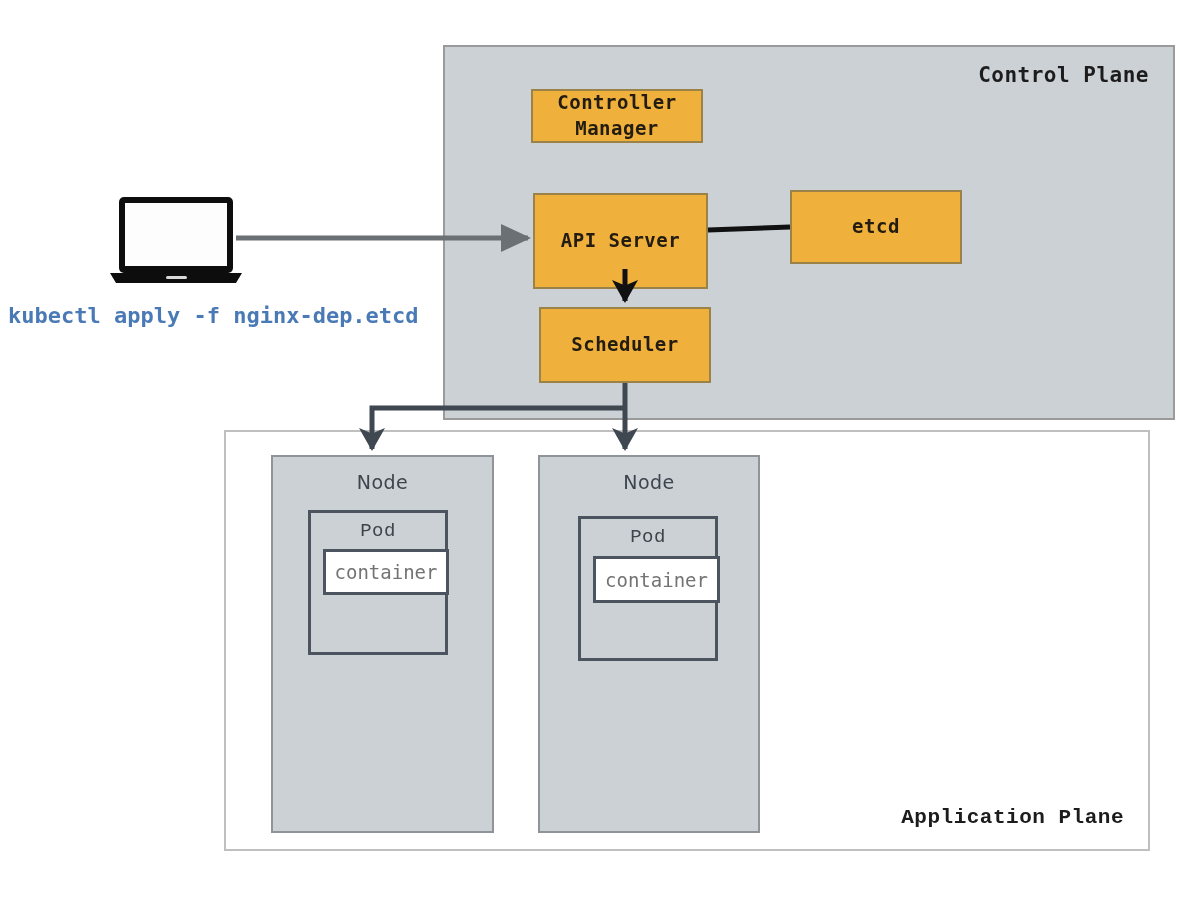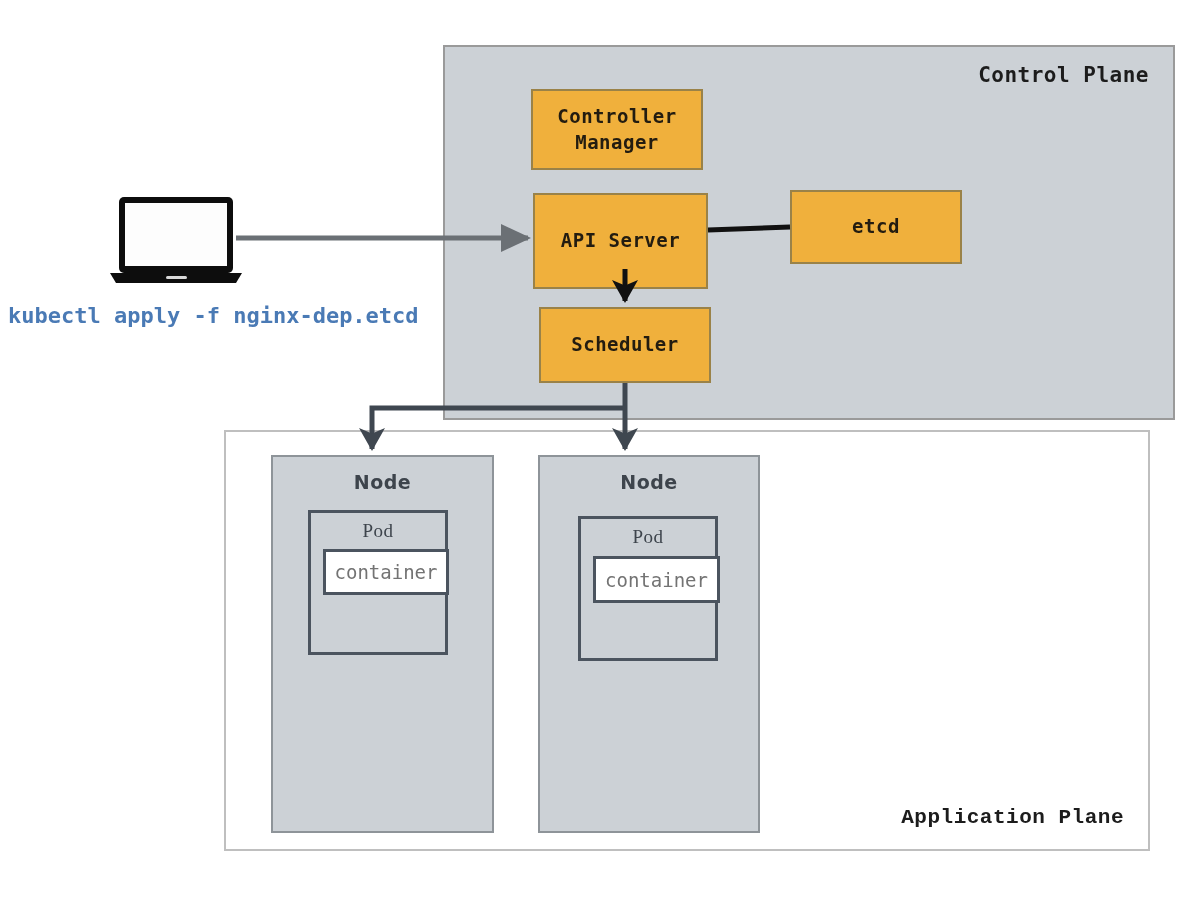--- a/index.html
+++ b/index.html
@@ -63,21 +63,21 @@
     justify-content: center;
     text-align: center;
     font-family: "DejaVu Sans Mono", "Liberation Mono", monospace;
     font-size: 19px;
     font-weight: bold;
     color: #231c10;
     line-height: 1.35;
     white-space: pre-line;
     letter-spacing: 0.5px;
   }
-  .comp-controller-manager { left: 531px; top: 89px;  width: 172px; height: 81px; }
+  .comp-controller-manager { left: 531px; top: 89px;  width: 172px; height: 54px; }
   .comp-api-server         { left: 533px; top: 193px; width: 175px; height: 96px; }
   .comp-etcd               { left: 790px; top: 190px; width: 172px; height: 74px; }
   .comp-scheduler          { left: 539px; top: 307px; width: 172px; height: 76px; }
 
   
   .node {
     position: absolute;
     background: #ccd1d6;
     border: 2px solid #8e9499;
     box-sizing: border-box;
@@ -87,38 +87,37 @@
 
   .node-title {
     position: absolute;
     left: 0; right: 0;
     top: 14px;
     text-align: center;
     font-family: "DejaVu Sans", "Liberation Sans", sans-serif;
     font-size: 19px;
     color: #3d444c;
     letter-spacing: 0.5px;
-    font-weight: bold;
   }
 
   .pod {
     position: absolute;
     background: #ccd1d6;
     border: 3px solid #4b545f;
     box-sizing: border-box;
   }
   .pod-left  { left: 35px; top: 53px; width: 140px; height: 145px; }
   .pod-right { left: 38px; top: 59px; width: 140px; height: 145px; }
 
   .pod-title {
     position: absolute;
     left: 0; right: 0;
     top: 7px;
     text-align: center;
-    font-family: Liberation Serif, serif;
+    font-family: Liberation Mono, monospace;
     font-size: 19px;
     color: #3d444c;
     letter-spacing: 0.5px;
   }
 
   .container-box {
     position: absolute;
     background: #ffffff;
     border: 3px solid #4b545f;
     box-sizing: border-box;

